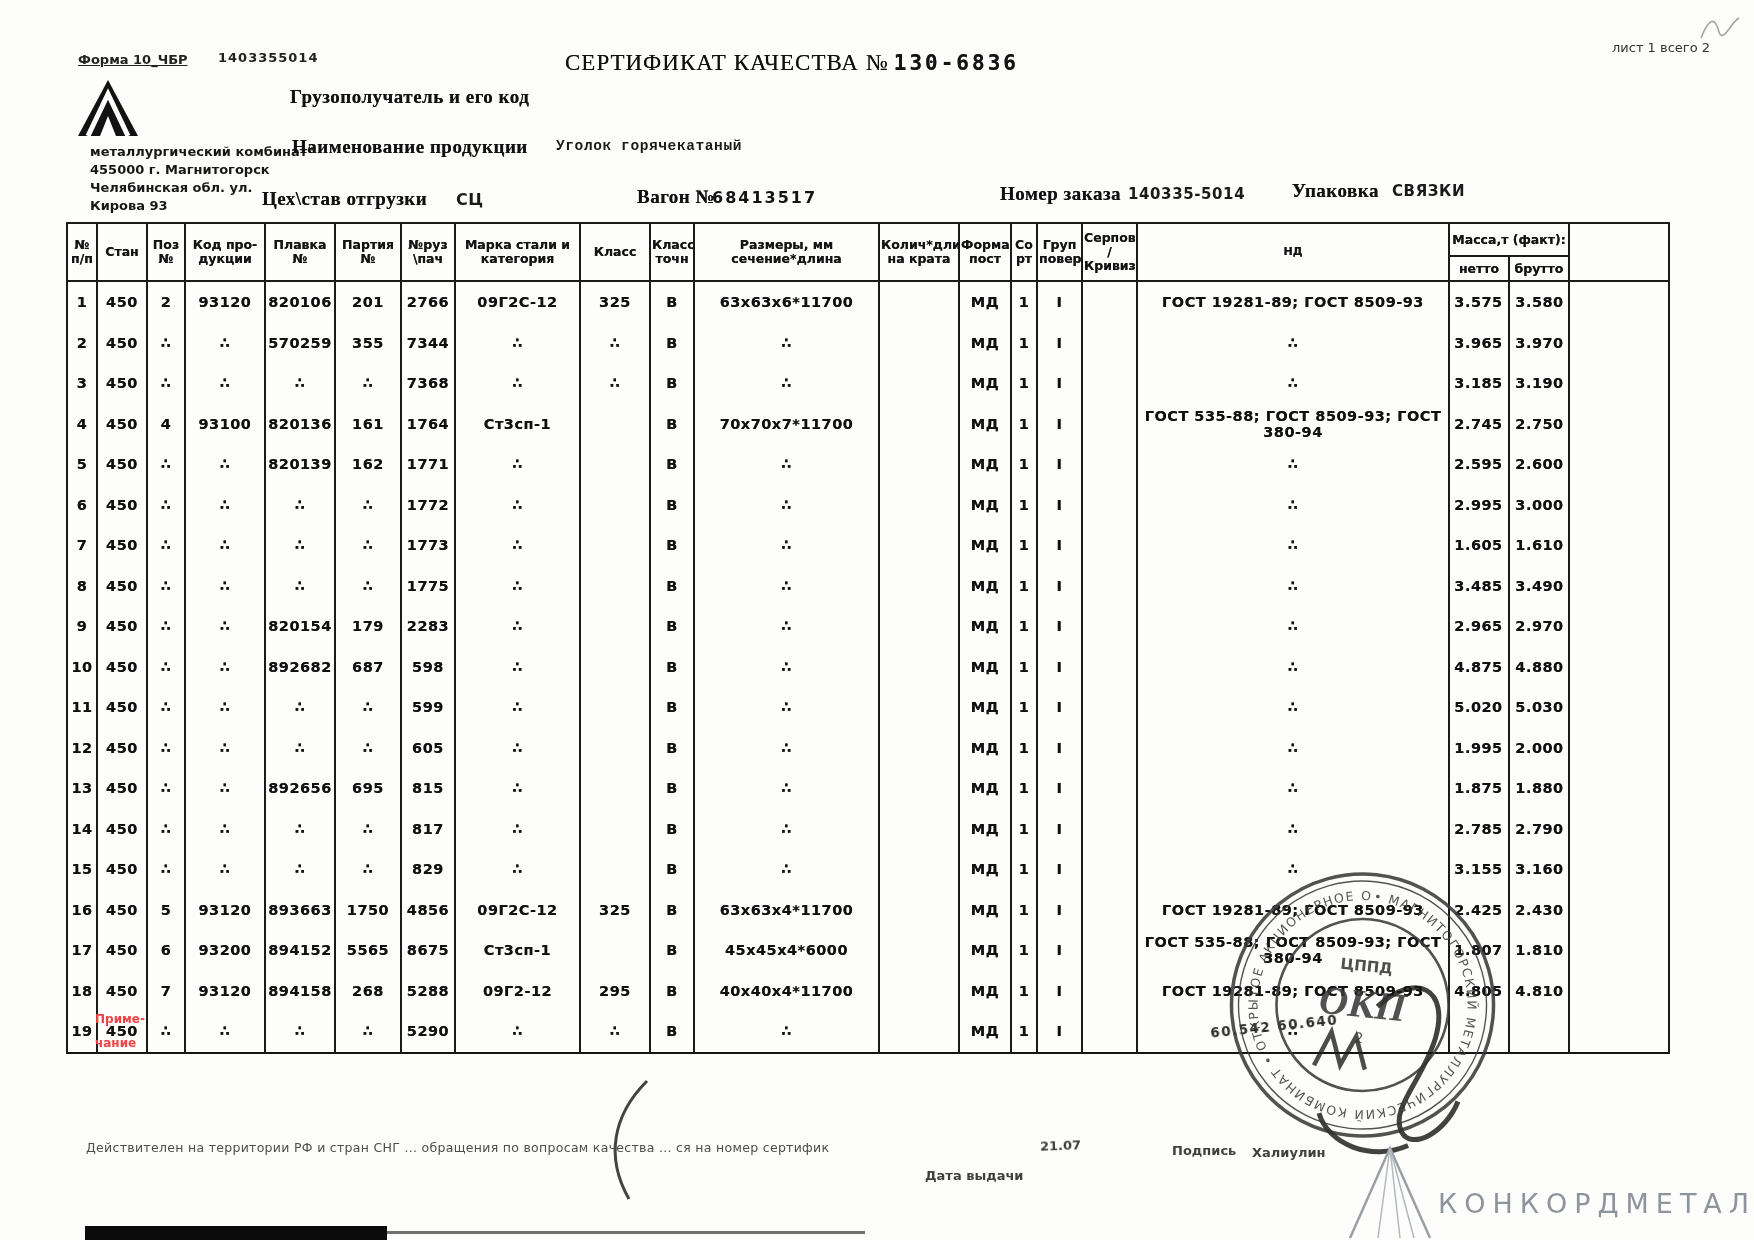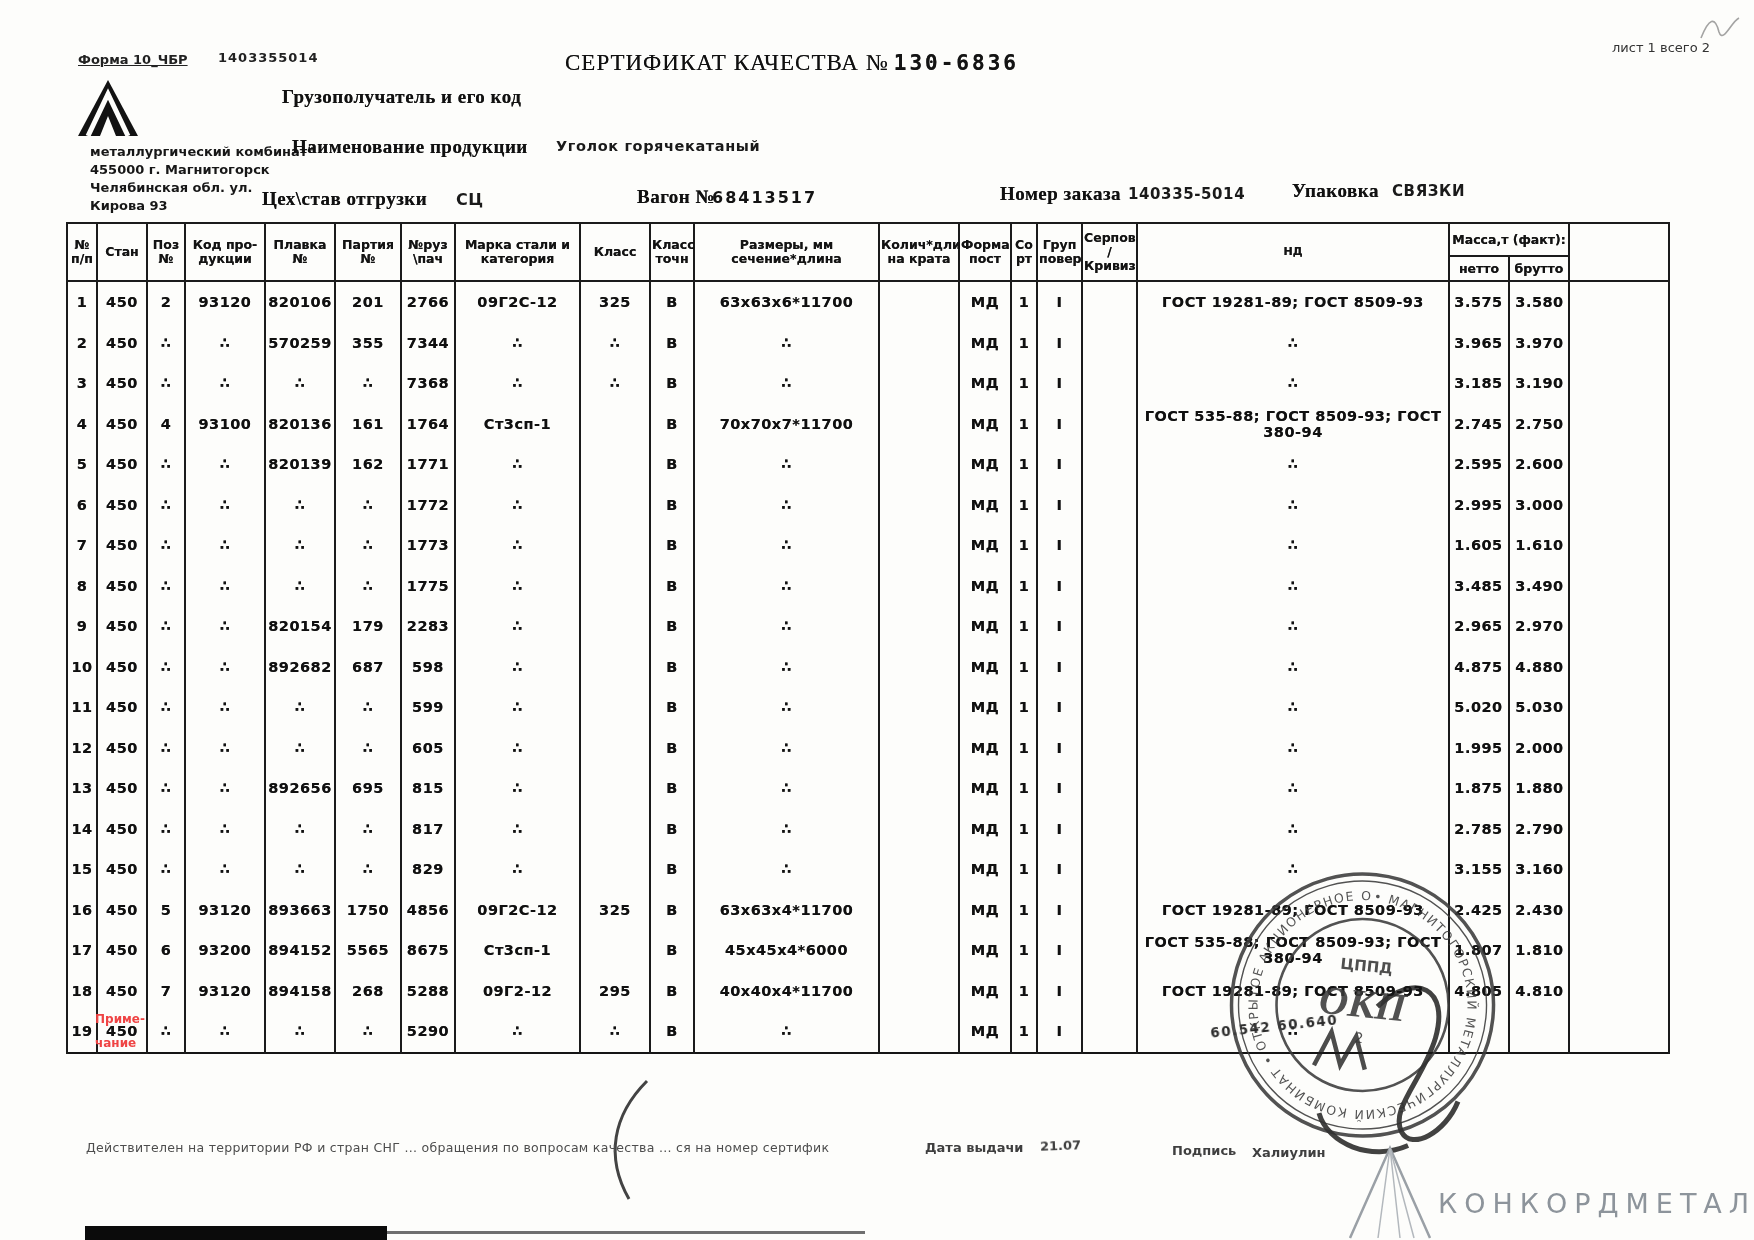--- a/index.html
+++ b/index.html
@@ -78,23 +78,23 @@
     <polygon points="24,58 32,38 40,58" fill="#fdfdfb"></polygon>
   </svg>
 
   <div class="abs company" style="left:90px;top:143px;width:230px;">
     <div>металлургический комбинат"</div>
     <div>455000 г. Магнитогорск</div>
     <div>Челябинская обл.  ул.</div>
     <div>Кирова 93</div>
   </div>
 
-  <div class="abs label-bold ink" style="left:282px;top:86px;">Грузополучатель и его код</div>
+  <div class="abs label-bold ink" style="left:290px;top:86px;">Грузополучатель и его код</div>
   <div class="abs label-bold ink" style="left:292px;top:136px;">Наименование продукции</div>
-  <div class="abs value-type" style="left:556px;top:138px;">Уголок горячекатаный</div>
+  <div class="abs value-type" style="left:556px;top:138px;font-family:Liberation Mono, monospace;">Уголок горячекатаный</div>
 
   <div class="abs label-bold ink" style="left:262px;top:188px;">Цех\став отгрузки</div>
   <div class="abs value-type" style="left:456px;top:190px;font-size:16px;">СЦ</div>
   <div class="abs label-bold ink" style="left:637px;top:186px;">Вагон №</div>
   <div class="abs value-big" style="left:712px;top:188px;">68413517</div>
   <div class="abs label-bold ink" style="left:1000px;top:183px;">Номер заказа</div>
   <div class="abs value-type" style="left:1128px;top:185px;font-size:15px;">140335-5014</div>
   <div class="abs label-bold ink" style="left:1292px;top:180px;">Упаковка</div>
   <div class="abs value-type" style="left:1392px;top:182px;font-size:15px;">СВЯЗКИ</div>
 
@@ -604,21 +604,21 @@
   </svg>
 
   <div class="abs note-faint" style="left:95px;top:1012px;">Приме-</div>
   <div class="abs note-faint" style="left:95px;top:1036px;">чание</div>
 
   <svg class="abs" style="left:595px;top:1075px;" width="80" height="130" viewBox="0 0 80 130">
     <path d="M52,6 C18,40 10,82 34,124" stroke="#222" stroke-width="3" fill="none" opacity=".85"></path>
   </svg>
 
   <div class="abs disclaimer" style="left:86px;top:1140px;">Действителен на территории РФ и стран СНГ ...  обращения по вопросам качества ...  ся на номер сертифик</div>
-  <div class="abs footer-field" style="left:925px;top:1140px;">Дата выдачи</div>
+  <div class="abs footer-field" style="left:925px;top:1168px;">Дата выдачи</div>
   <div class="abs footer-field" style="left:1040px;top:1138px;transform:rotate(-2deg);">21.07</div>
   <div class="abs footer-field" style="left:1172px;top:1143px;">Подпись</div>
   <div class="abs footer-field" style="left:1252px;top:1145px;">Халиулин</div>
 
   <svg class="abs" style="left:1340px;top:1142px;" width="100" height="98" viewBox="0 0 100 98">
     <path d="M10,96 L50,6 L90,96" stroke="#9aa0a6" stroke-width="2.5" fill="none"></path>
     <path d="M50,6 L74,96 M50,6 L60,96 M50,6 L38,96" stroke="#b3b8bd" stroke-width="1.5" fill="none"></path>
   </svg>
   <div class="abs watermark-text" style="left:1438px;top:1188px;">КОНКОРДМЕТАЛЛ</div>
 

